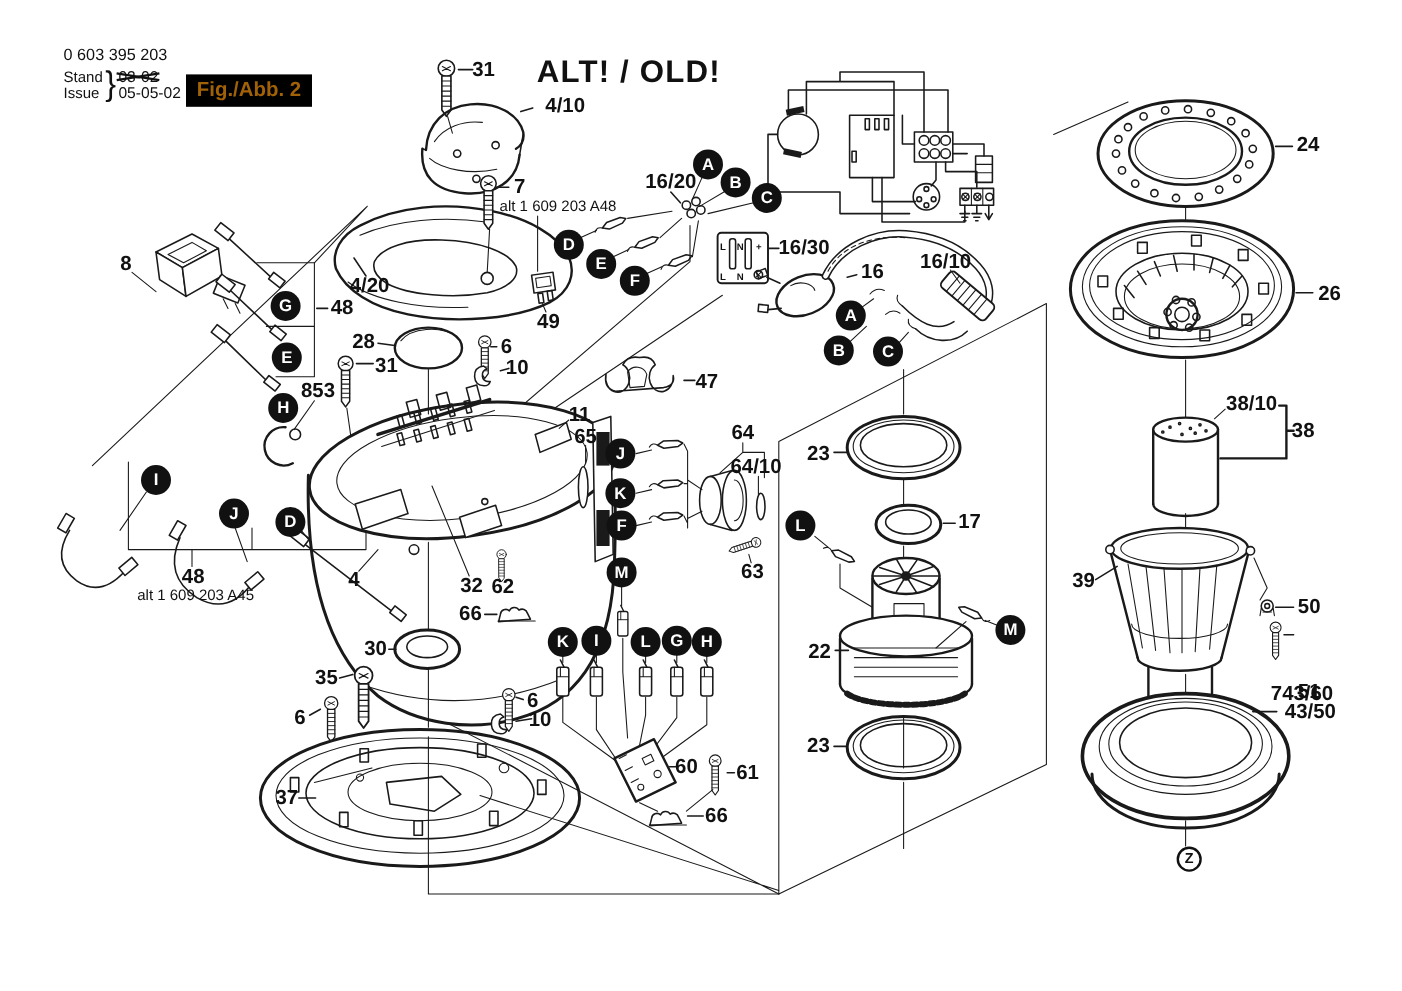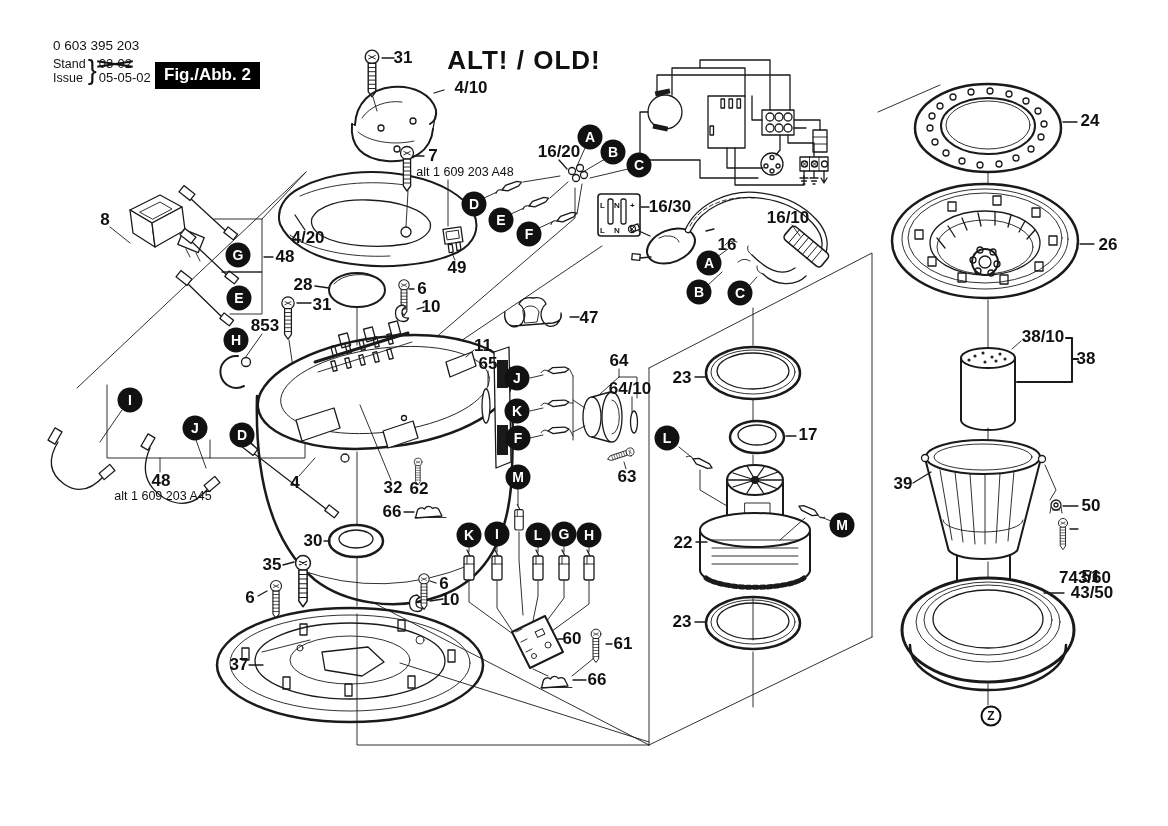--- a/index.html
+++ b/index.html
@@ -28,21 +28,21 @@
   #header-block{position:absolute;left:53px;top:38px;z-index:5;}
   #pn{font-size:13.5px;}
   .stand-row{display:flex;align-items:center;margin-top:2px;}
   .si-col{font-size:12.5px;line-height:14px;}
   .brace{font-size:27px;font-weight:normal;margin:0 2px;transform:scaleY(1.05);}
   .dates{font-size:13px;line-height:14px;}
   .strike{position:relative;display:inline-block;}
   .strike::before,.strike::after{content:"";position:absolute;left:-4%;top:48%;width:108%;height:1.6px;background:#111;}
   .strike::before{transform:rotate(9deg);}
   .strike::after{transform:rotate(-9deg);}
-  #fig-box{position:absolute;left:155px;top:62px;background:#000;color:#ffffff;
+  #fig-box{position:absolute;left:155px;top:62px;background:#000;color:#a16207;
            font:bold 17px "Liberation Sans",sans-serif;padding:3px 9px 4px 9px;z-index:5;}
   #alt-title{position:absolute;left:524px;top:60px;transform:translate(-50%,-50%);
              font:bold 26px "Liberation Sans",sans-serif;letter-spacing:1px;z-index:5;}
   #footer-block{position:absolute;left:779px;top:722px;font-size:12.5px;line-height:15.5px;z-index:5;}
 </style>
 </head>
 <body>
 
 <div id="page">
 
@@ -535,21 +535,21 @@
     </g>
   </svg>
 
   <div id="overlay-layer">
       <div class="callout" style="left: 403px; top: 58px;">31</div>
       <div class="callout" style="left: 459px; top: 88px; margin-left: 12px;">4/10</div>
       <div class="callout" style="left: 433px; top: 156px;">7</div>
       <div class="callout small" style="left: 465px; top: 172px;">alt 1 609 203 A48</div>
       <div class="callout" style="left: 559px; top: 152px;">16/20</div>
       <div class="callout" style="left: 670px; top: 207px;">16/30</div>
-      <div class="callout" style="left: 727px; top: 245px;">16</div>
+      <div class="callout" style="left: 727px; top: 227px;">16</div>
       <div class="callout" style="left: 788px; top: 218px;">16/10</div>
       <div class="callout" style="left: 1090px; top: 121px;">24</div>
       <div class="callout" style="left: 1108px; top: 245px;">26</div>
       <div class="callout" style="left: 1043px; top: 337px;">38/10</div>
       <div class="callout" style="left: 1086px; top: 359px;">38</div>
       <div class="callout" style="left: 903px; top: 484px;">39</div>
       <div class="callout" style="left: 1091px; top: 506px;">50</div>
       <div class="callout" style="left: 1091px; top: 529px; margin-top: 48px;">51</div>
       <div class="callout" style="left: 1085px; top: 578px;">743/60</div>
       <div class="callout" style="left: 1092px; top: 593px;">43/50</div>

